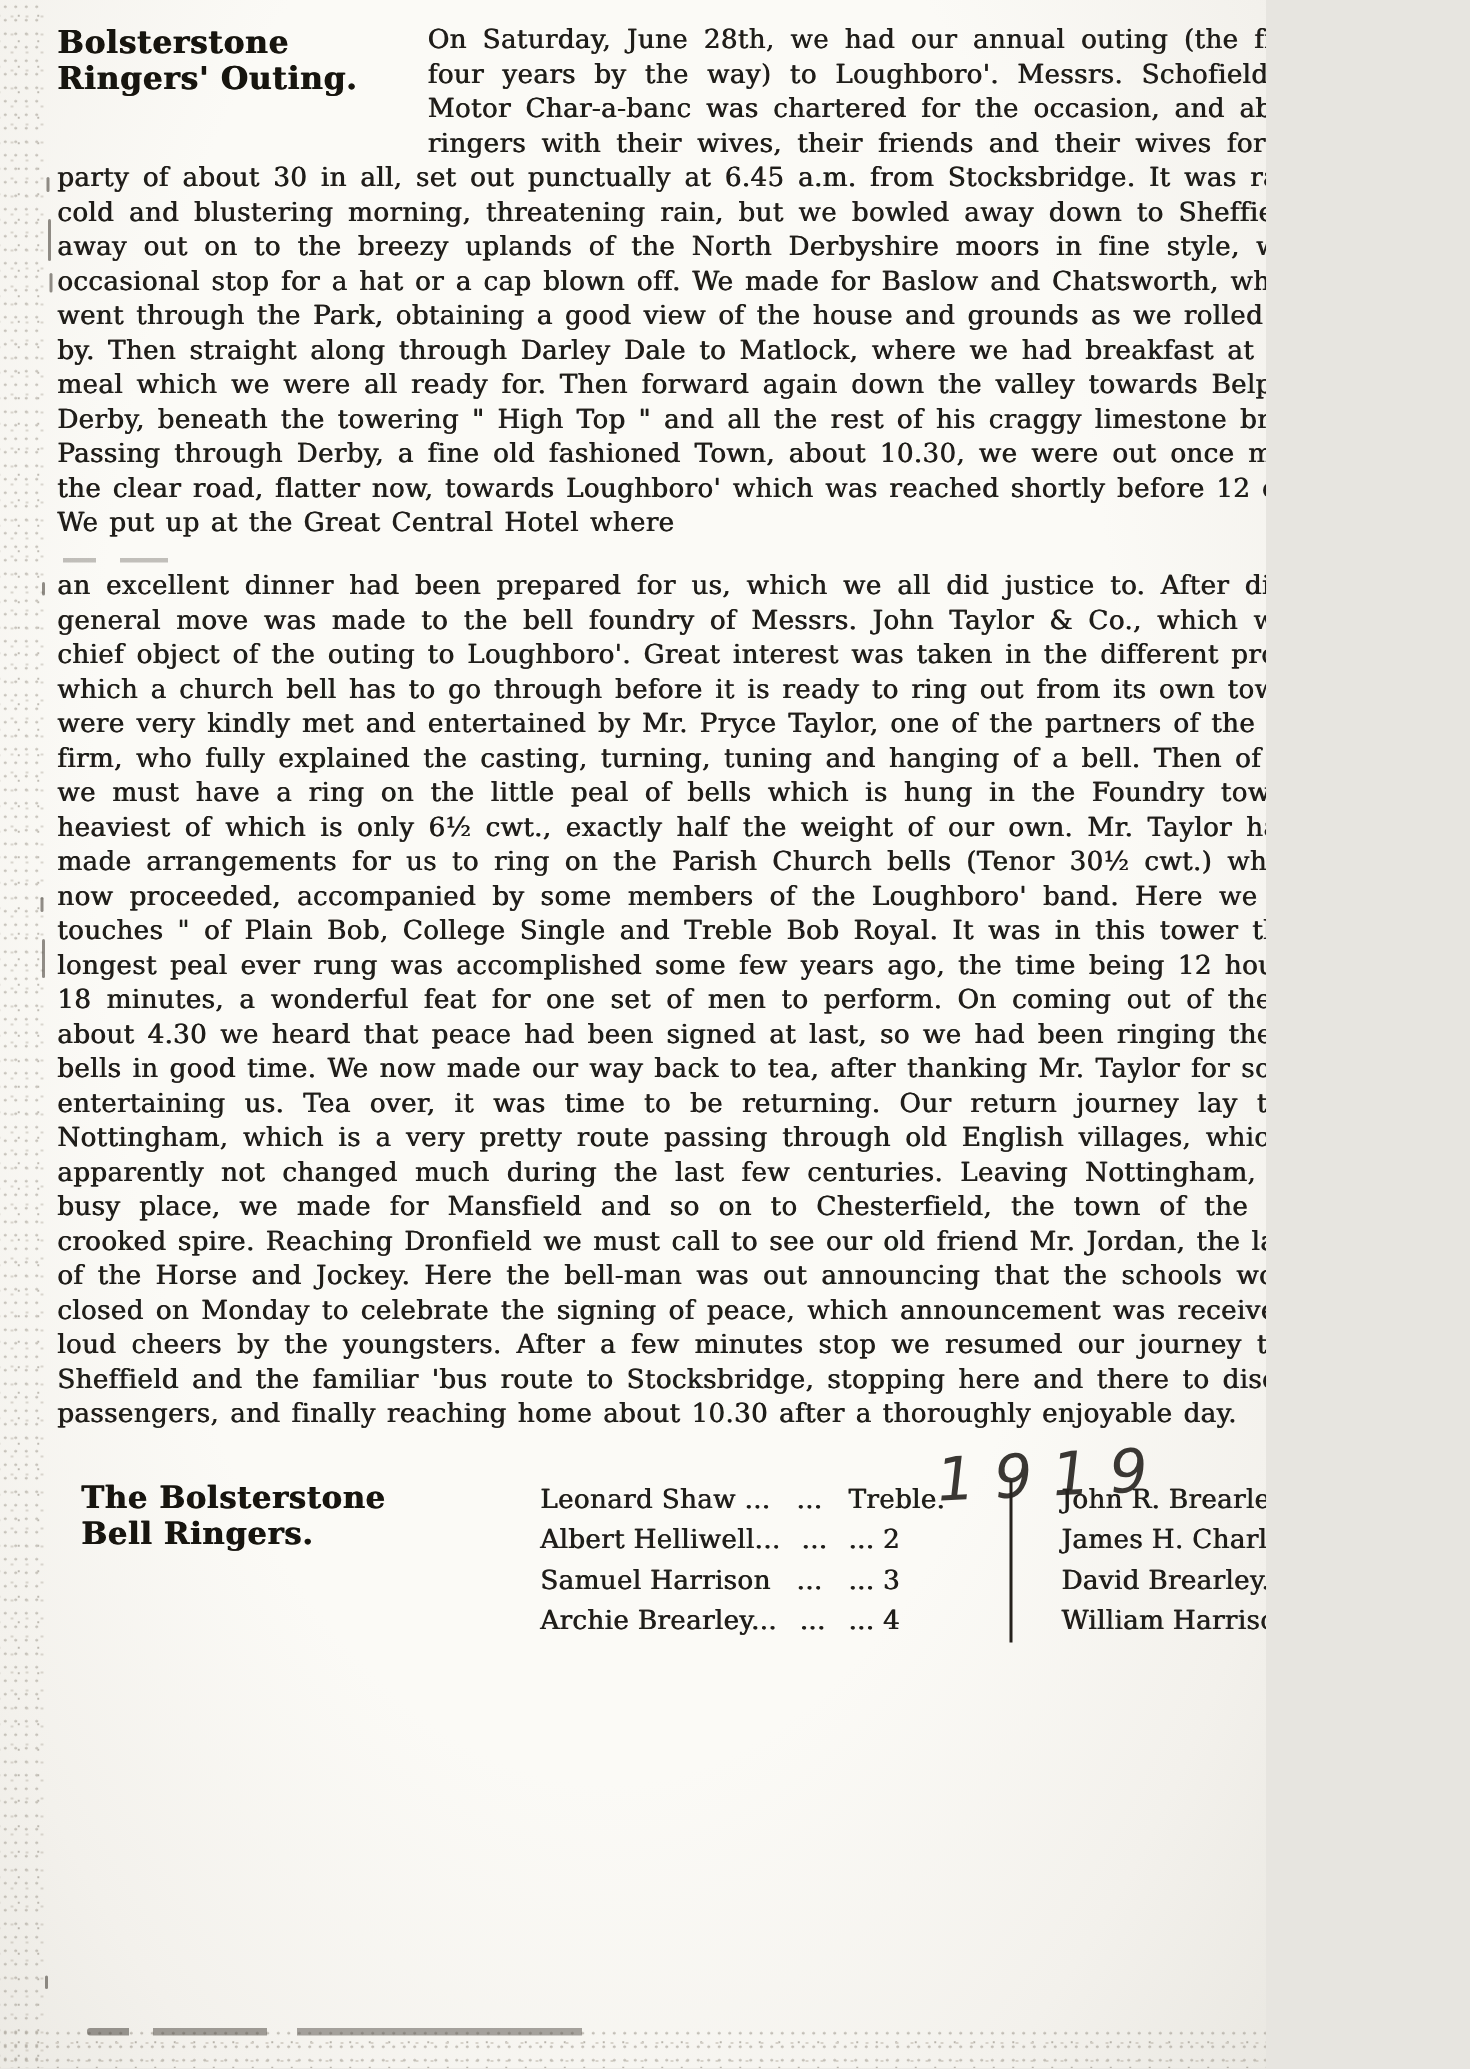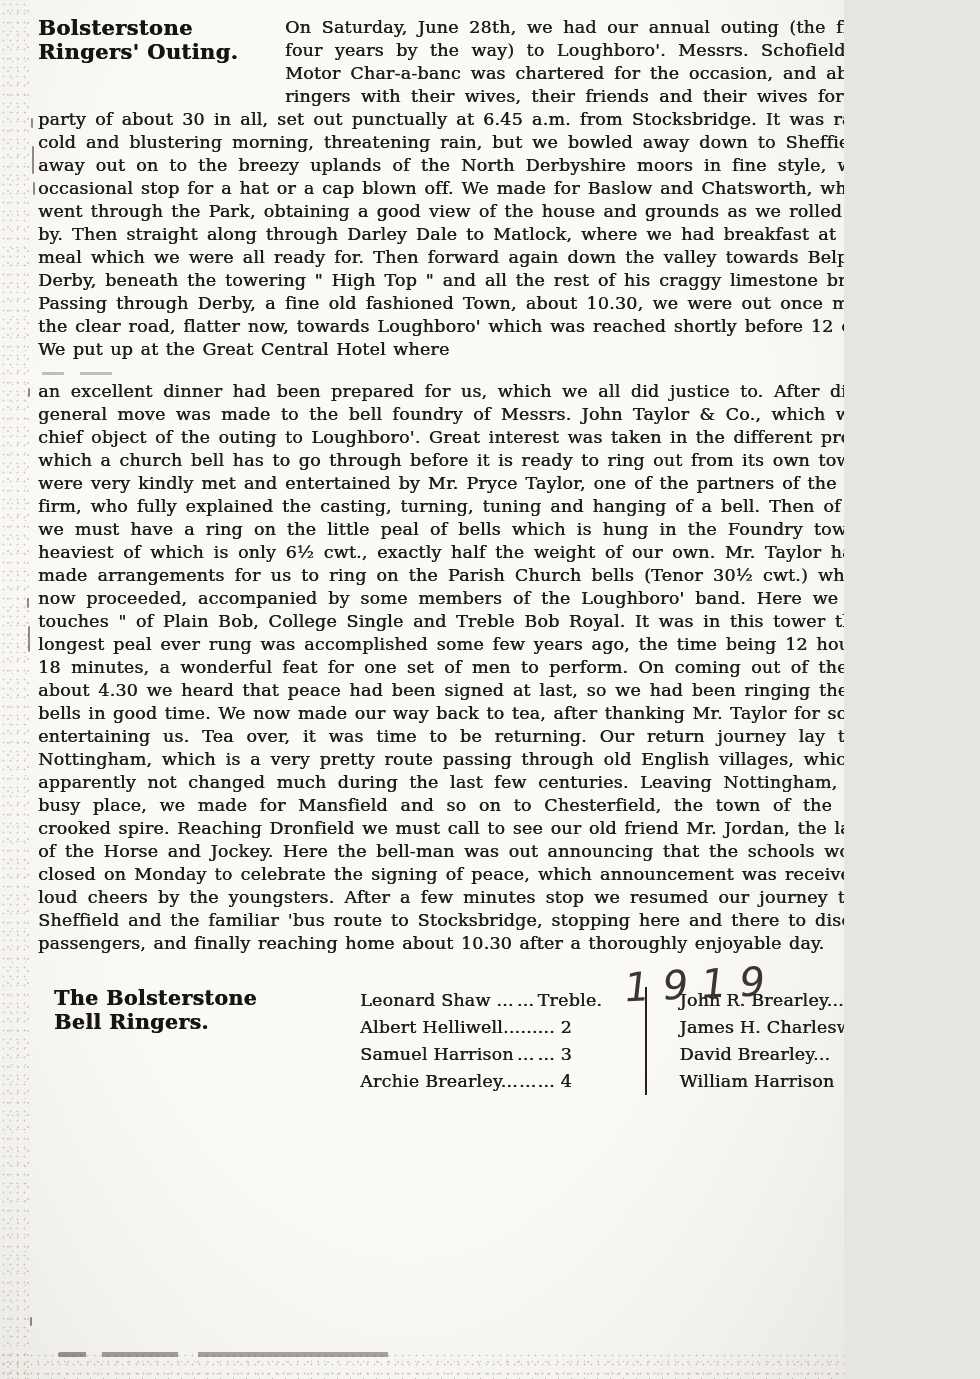--- a/index.html
+++ b/index.html
@@ -76,21 +76,21 @@
     transform:rotate(-2.5deg) skewX(-9deg);opacity:.9;
   }
   .art2{margin-top:32px;}
   .tail{clear:left;}
   
   .ringers{display:flex;margin-top:24px;}
   .rcol{box-sizing:border-box;}
   .rleft{width:448px;border-right:2.5px solid #25211c;padding:0 22px 0 60px;}
   .rright{flex:1;padding:0 44px 0 32px;}
   .rrow{display:flex;line-height:27px;font-size:17.5px;letter-spacing:.2px;
-        text-shadow:.45px 0 0 currentColor;}
+        text-shadow:.45px 0 0 currentColor;gap:14px;}
   .rname{flex:1.55;white-space:nowrap;}
   .rmid{flex:1;text-align:center;}
   .rend{width:86px;text-align:left;white-space:nowrap;}
   .footerp{margin-top:26px;text-indent:64px;}
 </style>
 </head>
 <body>
 
 <div class="sheet">
 

